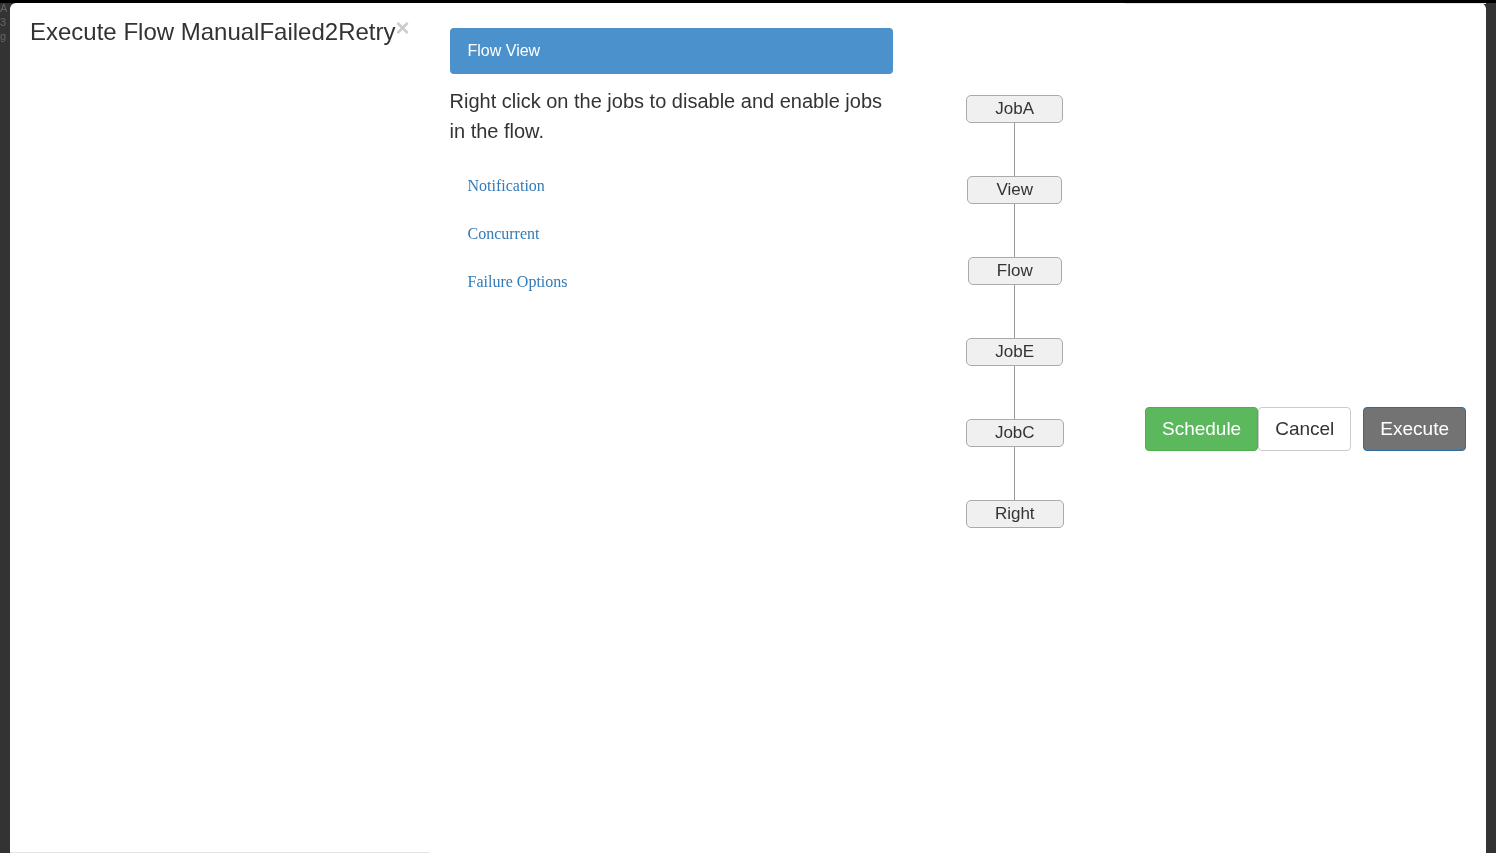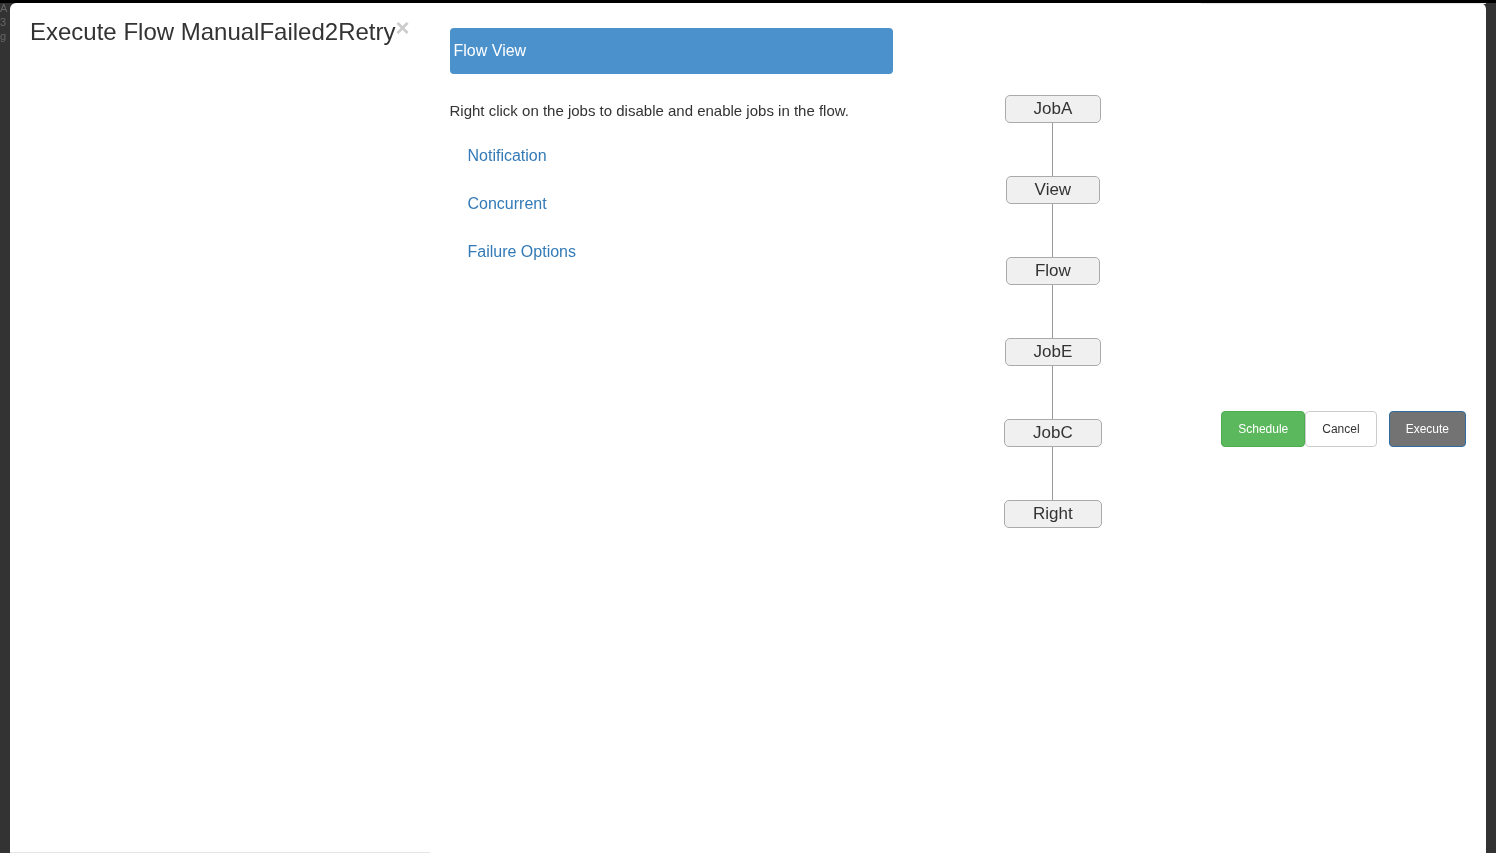--- a/index.html
+++ b/index.html
@@ -59,35 +59,36 @@
       width: 475px;
       padding: 25px 20px 20px 20px;
     }
     .flow-view-btn {
       display: block;
       width: 443px;
       background: #4b91cc;
       color: #fff;
       border: none;
       border-radius: 4px;
-      padding: 14px 4px;
+      padding: 14px 18px;
       font-size: 16px;
       text-align: left;
       cursor: pointer;
     }
     .hint-text {
-      margin-top: 26px;
-      font-size: 15px;
+      margin-top: 12px;
+      font-size: 20px;
       color: #333;
       line-height: 1.5;
       max-width: 440px;
     }
     .option-list {
-      margin-top: 24px;
+      margin-top: 31px;
       padding-left: 18px;
+      font-family: Liberation Serif, serif;
     }
     .option-item {
       color: #337ab7;
       font-size: 16px;
       margin-bottom: 30px;
       cursor: pointer;
       display: block;
     }
     .right-pane {
       flex: 1;
@@ -121,21 +122,21 @@
       background: #999;
     }
     .modal-footer {
       border-top: 1px solid #e5e5e5;
       padding: 20px;
       display: flex;
       align-items: center;
     }
     .btn {
       border-radius: 4px;
-      font-size: 12px;
+      font-size: 19px;
       padding: 10px 16px;
       cursor: pointer;
       border: 1px solid transparent;
     }
     .btn-schedule {
       background: #5cb85c;
       border-color: #4cae4c;
       color: #fff;
     }
     .btn-cancel {

